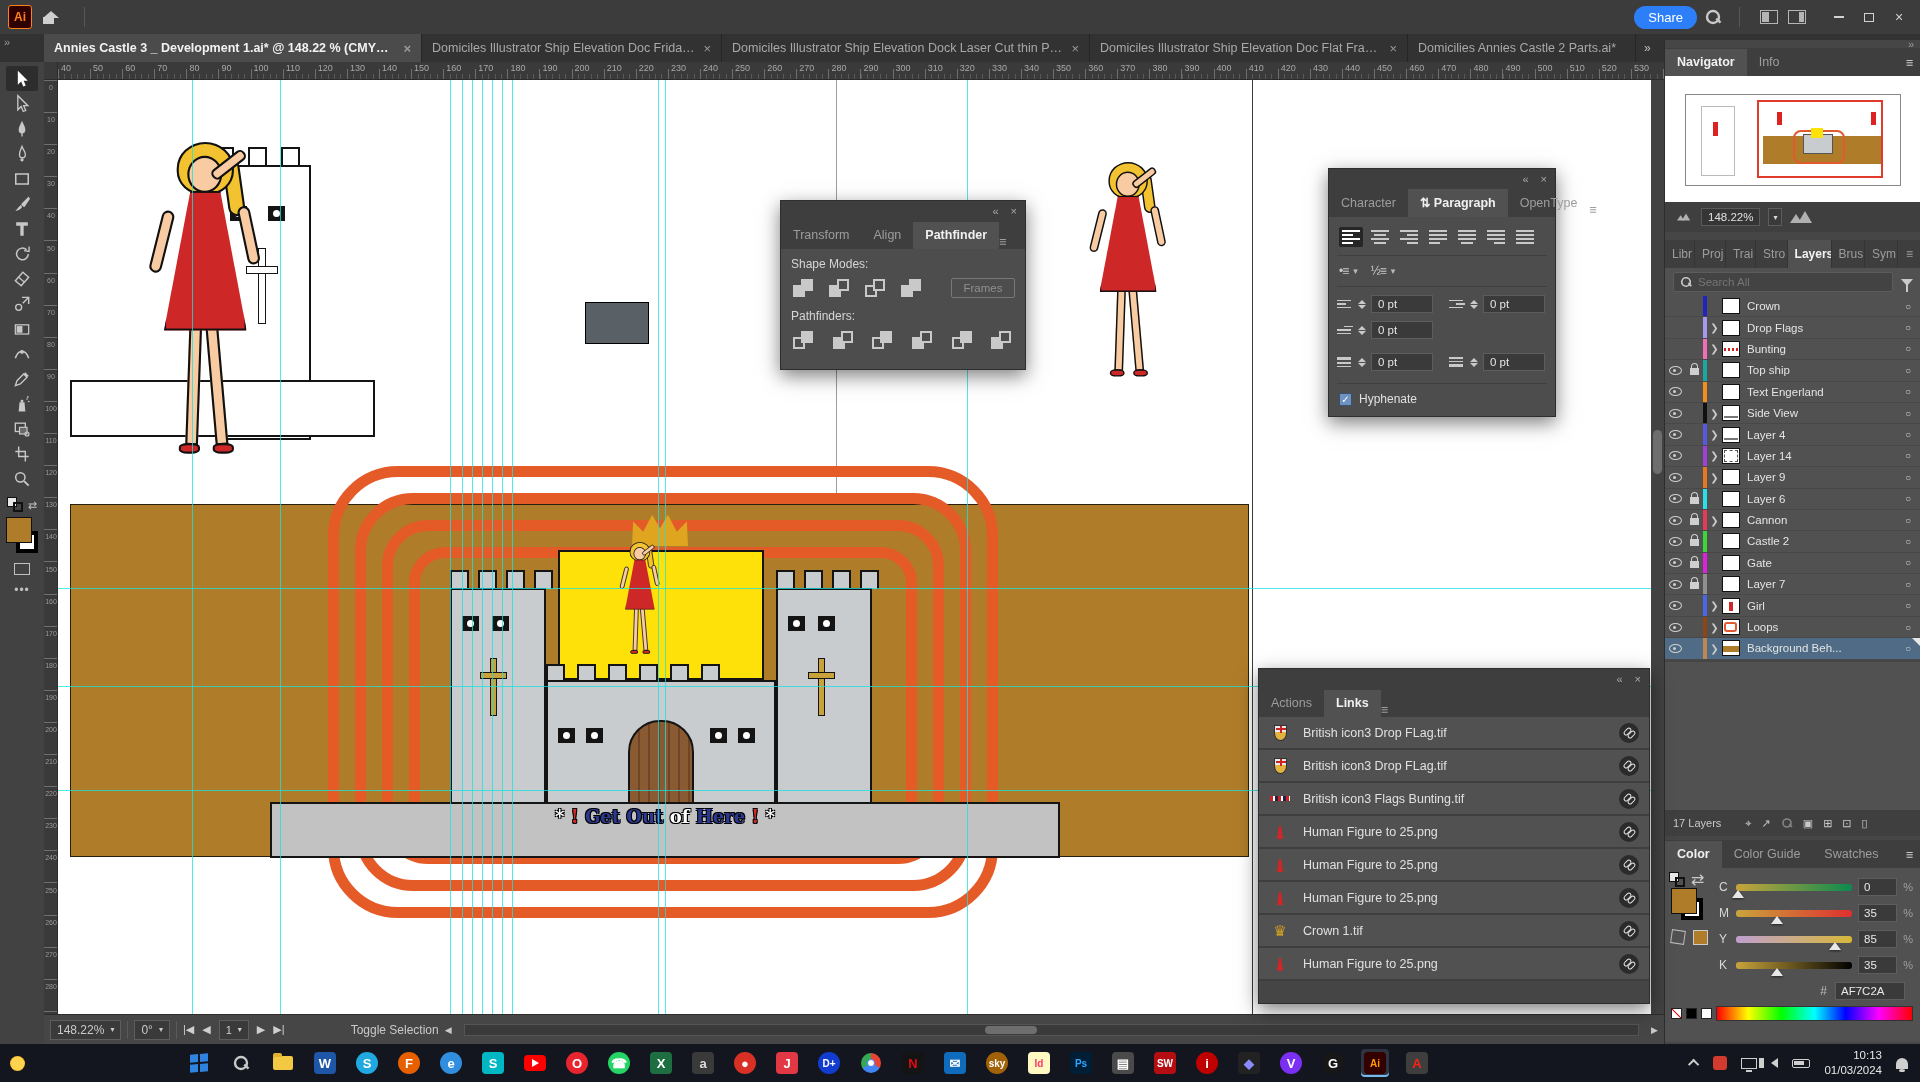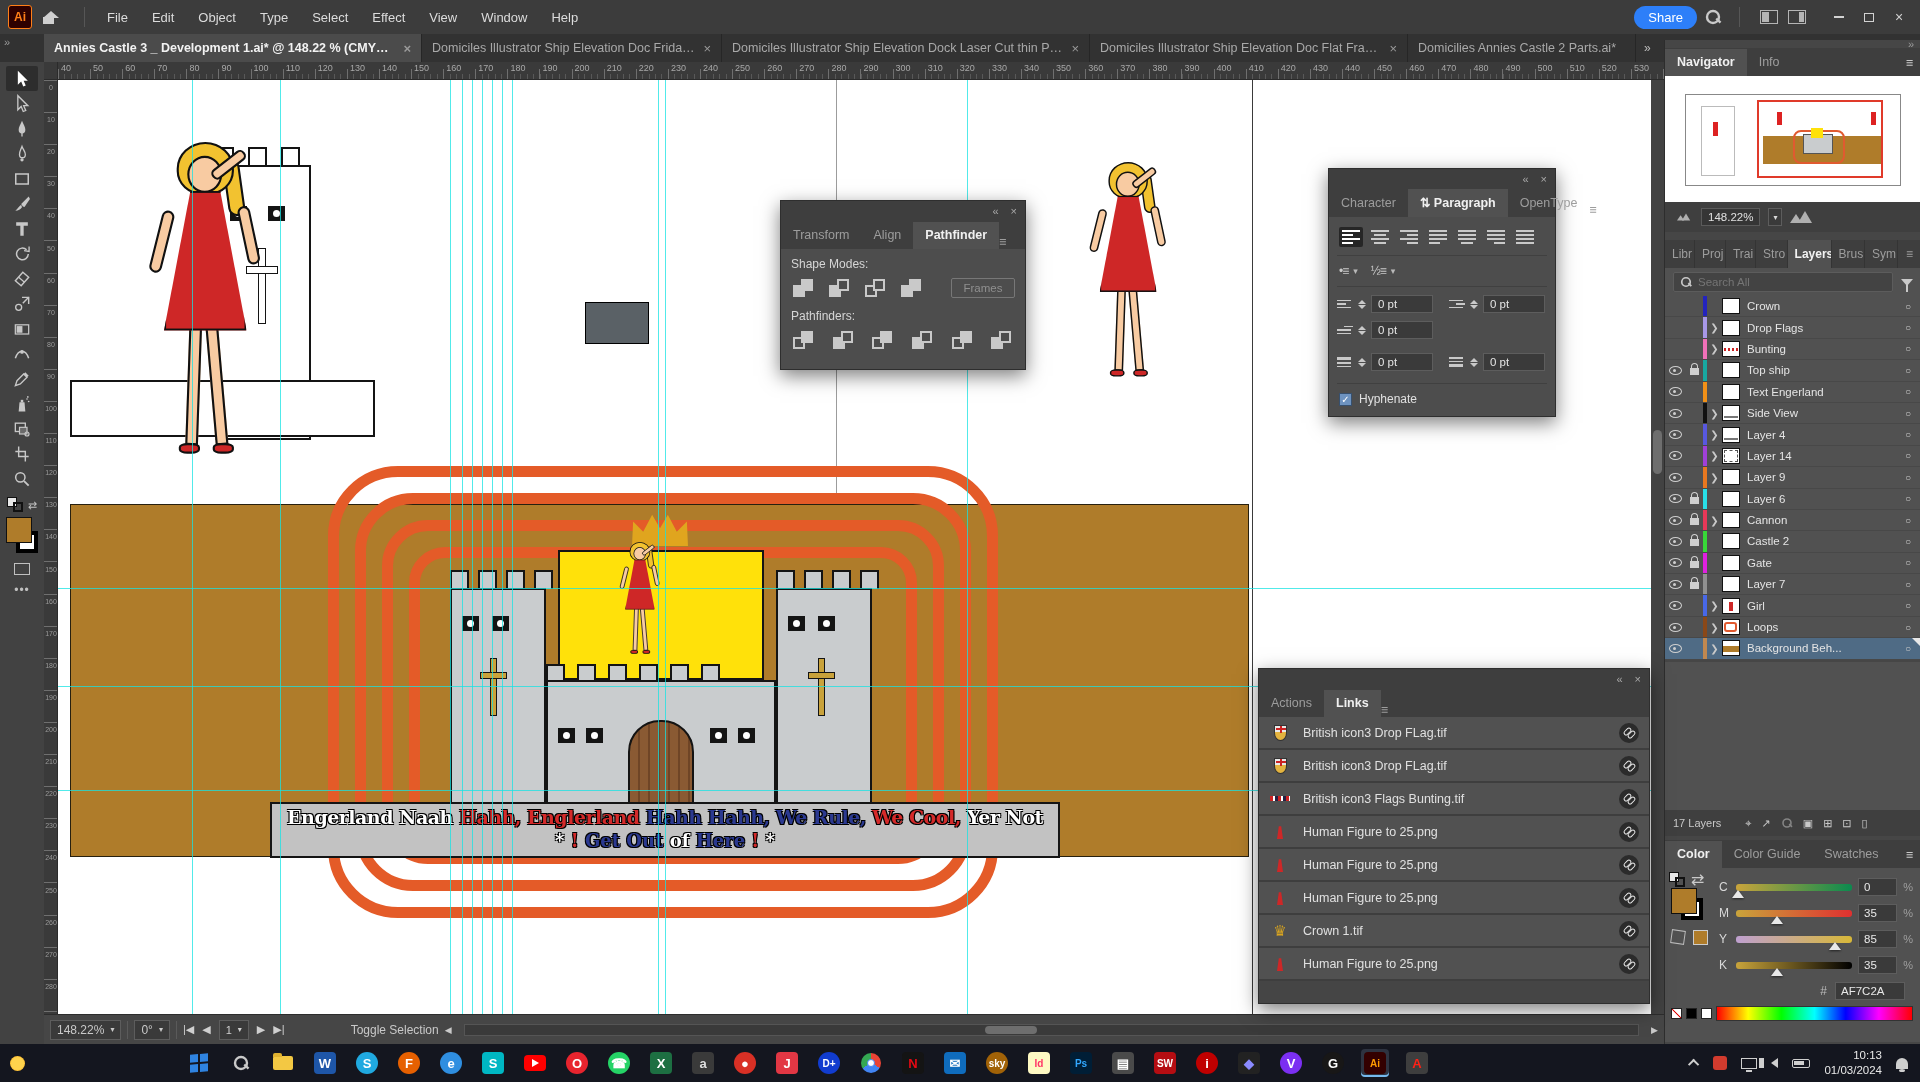--- a/index.html
+++ b/index.html
@@ -283,31 +283,20 @@
 
   <div class="menubar">
     <div class="ai-logo">Ai</div>
     <div class="home-ic">
         <div>
           <div class="roof"></div>
           <div class="base"></div>
         </div>
       </div>
     <div class="mb-sep"></div>
-    <div id="menus" style="display: flex;">
-        <span class="menu-item">File</span>
-        <span class="menu-item">Edit</span>
-        <span class="menu-item">Object</span>
-        <span class="menu-item">Type</span>
-        <span class="menu-item">Select</span>
-        <span class="menu-item">Effect</span>
-        <span class="menu-item">View</span>
-        <span class="menu-item">Window</span>
-        <span class="menu-item">Help</span>
-      </div>
     <div class="menubar-right">
       <div class="share-btn">Share</div>
       <div class="mag" style="transform:scale(1.2)"></div>
       <div class="mb-sep"></div>
       <div class="ws-ic a"></div>
       <div class="ws-ic b"></div>
       <div class="winbtns">
         <div class="winbtn">
             <span class="min"></span>
           </div>
@@ -675,21 +664,20 @@
           <i class="g-arml"></i>
           <i class="g-armr"></i>
           <i class="g-legl"></i>
           <i class="g-legr"></i>
           <i class="g-shoel"></i>
           <i class="g-shoer"></i>
           <i class="g-dress"></i>
         </div>
 
       <div class="banner" style="left:212px;top:722px;width:790px;height:56px">
-        <div class="l1" id="bannerL1"><b style="color: rgb(255, 255, 255);">Engerland Naah </b><b style="color: rgb(212, 42, 42);">Hahh, </b><b style="color: rgb(212, 42, 42);">Englerland </b><b style="color: rgb(43, 57, 144);">Hahh Hahh, </b><b style="color: rgb(43, 57, 144);">We Rule, </b><b style="color: rgb(212, 42, 42);">We Cool, </b><b style="color: rgb(255, 255, 255);">Yer Not</b></div>
         <div class="l2" id="bannerL2"><b style="color: rgb(255, 255, 255);">* </b><b style="color: rgb(212, 42, 42);">! </b><b style="color: rgb(43, 57, 144);">Get Out </b><b style="color: rgb(255, 255, 255);">of </b><b style="color: rgb(43, 57, 144);">Here </b><b style="color: rgb(212, 42, 42);">! </b><b style="color: rgb(255, 255, 255);">*</b></div>
       </div>
 
       <div id="guides">
           <div class="guide-v" style="left: 134px;"></div>
           <div class="guide-v" style="left: 222px;"></div>
           <div class="guide-v" style="left: 392px;"></div>
           <div class="guide-v" style="left: 404px;"></div>
           <div class="guide-v" style="left: 414px;"></div>
           <div class="guide-v" style="left: 424px;"></div>

